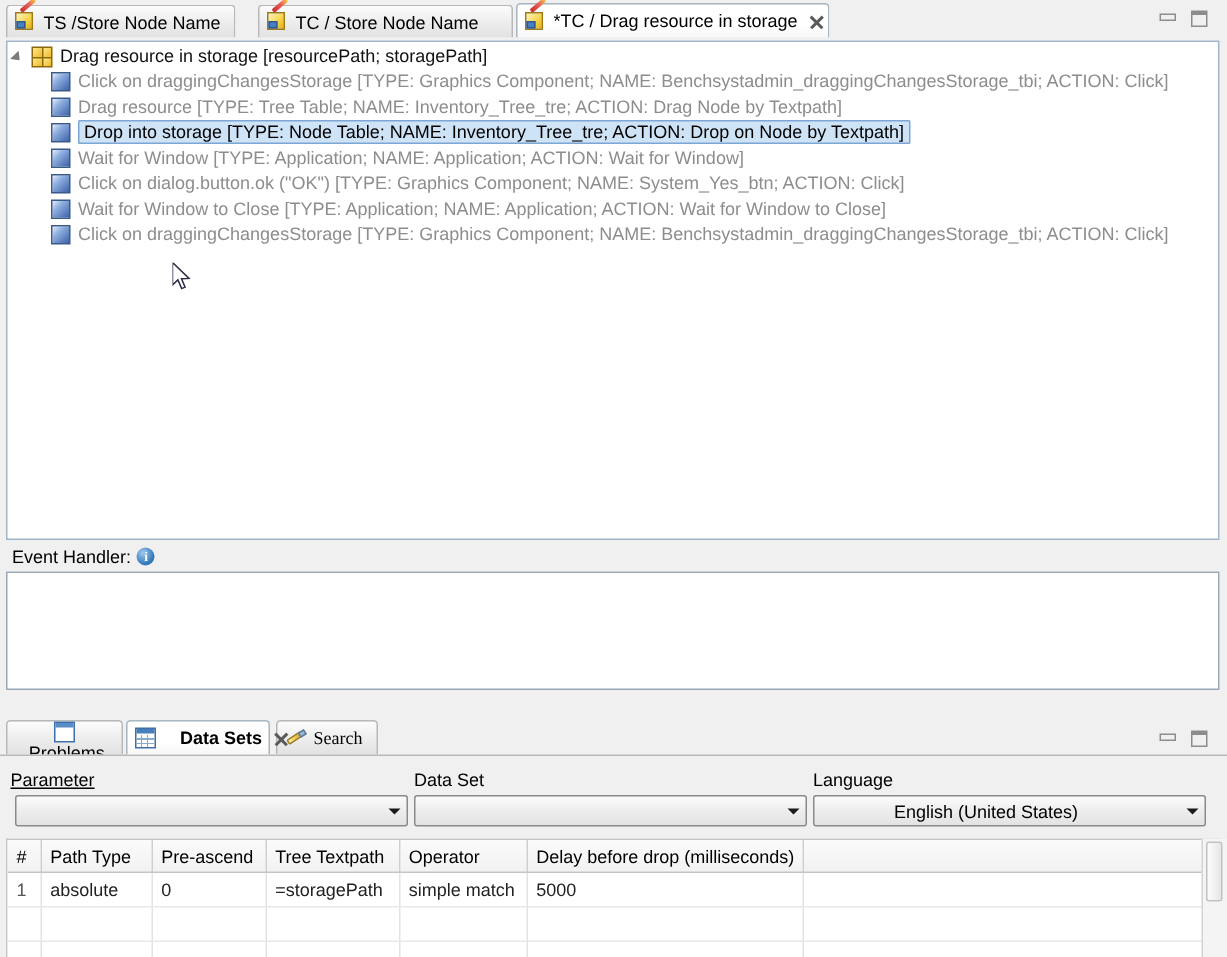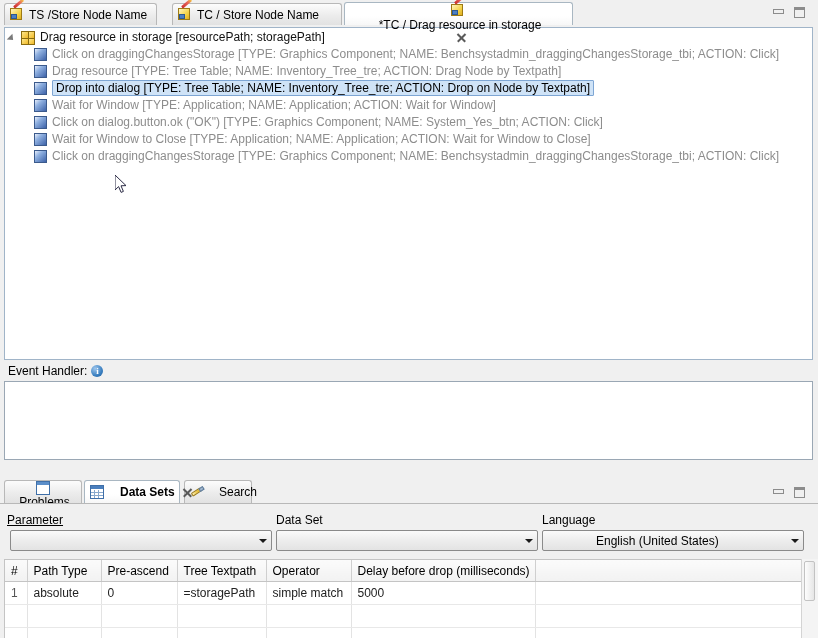--- a/index.html
+++ b/index.html
@@ -472,21 +472,21 @@
 
     <div class="tab inactive" style="left:172px;width:170px;">
       <span class="icon-editor">
           <span class="pg"></span>
           <span class="bl"></span>
           <span class="pen"></span>
         </span>
       <span class="tab-label">TC / Store Node Name</span>
     </div>
 
-    <div class="tab active" style="left:344px;width:229px;flex-direction:column;">
+    <div class="tab active" style="left:344px;width:209px;">
       <span class="icon-editor">
           <span class="pg"></span>
           <span class="bl"></span>
           <span class="pen"></span>
         </span>
       <span class="tab-label">*TC / Drag resource in storage</span>
       <span class="tab-close"></span>
     </div>
 
     <div class="winbtns" style="left:772px;">
@@ -514,21 +514,21 @@
         <span class="txt">Click on draggingChangesStorage [TYPE: Graphics Component; NAME: Benchsystadmin_draggingChangesStorage_tbi; ACTION: Click]</span>
       </div>
 
       <div class="tree-row child">
         <span class="icon-blue-square"></span>
         <span class="txt">Drag resource [TYPE: Tree Table; NAME: Inventory_Tree_tre; ACTION: Drag Node by Textpath]</span>
       </div>
 
       <div class="tree-row child selected">
         <span class="icon-blue-square"></span>
-        <span class="sel-box">Drop into dialog [TYPE: Tree Table; NAME: Inventory_Tree_tre; ACTION: Drop on Node by Textpath]</span>
+        <span class="sel-box">Drop into storage [TYPE: Node Table; NAME: Inventory_Tree_tre; ACTION: Drop on Node by Textpath]</span>
       </div>
 
       <div class="tree-row child">
         <span class="icon-blue-square"></span>
         <span class="txt">Wait for Window [TYPE: Application; NAME: Application; ACTION: Wait for Window]</span>
       </div>
 
       <div class="tree-row child">
         <span class="icon-blue-square"></span>
         <span class="txt">Click on dialog.button.ok ("OK") [TYPE: Graphics Component; NAME: System_Yes_btn; ACTION: Click]</span>
@@ -571,21 +571,21 @@
       <span class="icon-table"></span>
       <span class="tab-label" style="margin-left:16px;font-weight:bold;">Data Sets</span>
       <span class="tab-close"></span>
     </div>
 
     <div class="vtab" style="left:184px;width:68px;">
       <span class="icon-search">
           <span class="nib"></span>
           <span class="grip"></span>
         </span>
-      <span class="tab-label" style="margin-left:13px;">Search</span>
+      <span class="tab-label" style="margin-left:3px;font-family:Liberation Serif, serif;">Search</span>
     </div>
 
     <div class="winbtns" style="left:772px;top:8px;">
       <span class="winbtn min"></span>
       <span class="winbtn max"></span>
     </div>
   </div>
 
   <div class="view-body">
 

